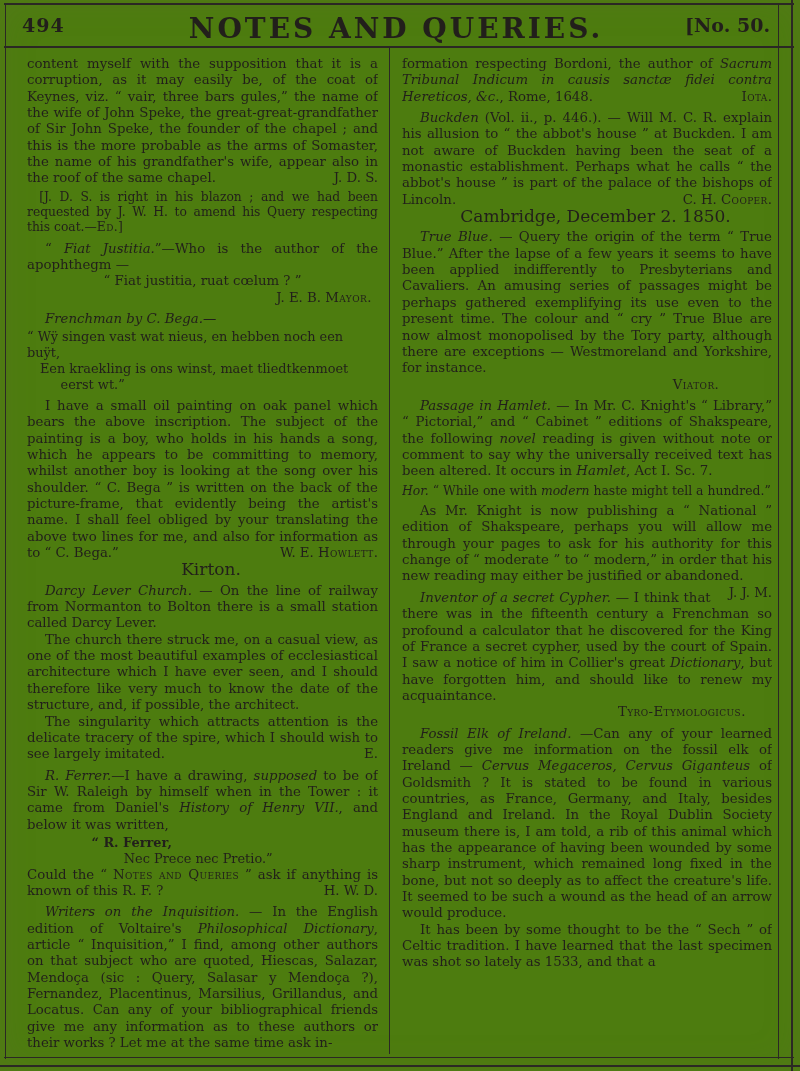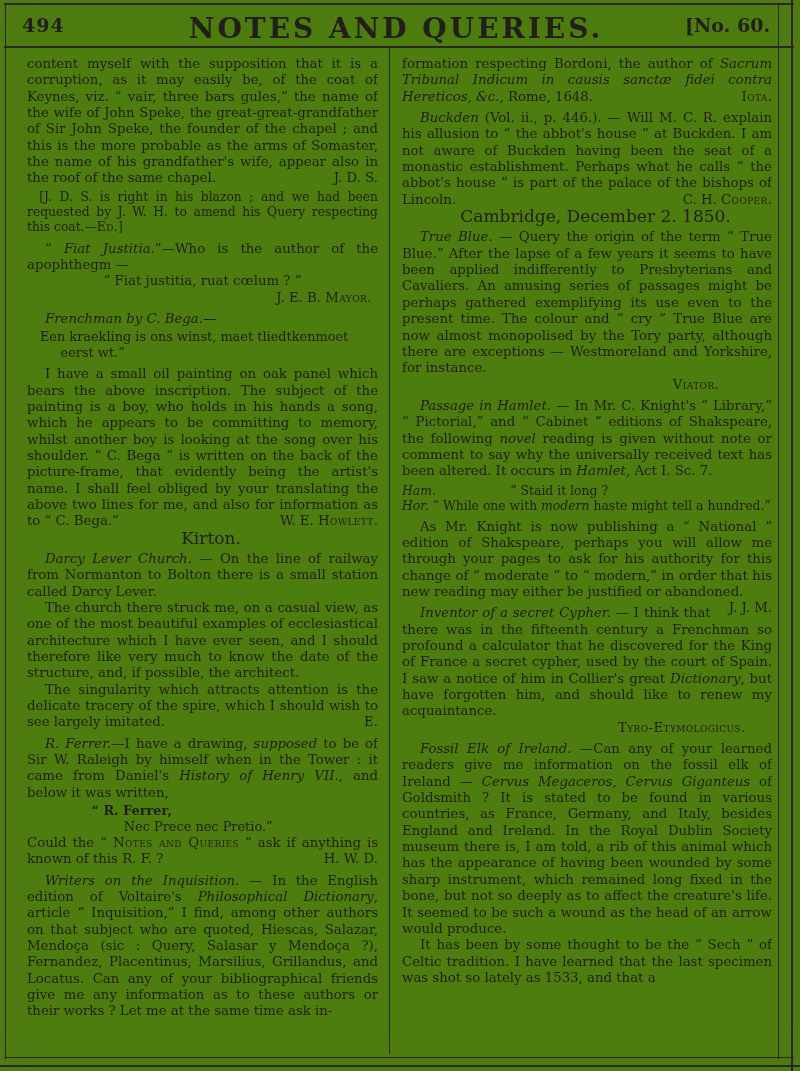--- a/index.html
+++ b/index.html
@@ -57,31 +57,32 @@
   <div class="vline-rule b-left"></div>
   <div class="vline-rule b-right-in"></div>
   <div class="vline-rule b-right-out"></div>
   <div class="hline b-bot1"></div>
   <div class="hline b-bot2"></div>
   <div class="vline-rule b-coldiv"></div>
 
   <div class="header">
     <span class="pageno">494</span>
     <h1 class="title">NOTES AND QUERIES.</h1>
-    <span class="issue">[No. 60.</span>
+    <span class="issue">[No. 50.</span>
   </div>
 
   <div class="col col-left" id="col-left">
       <div class="blk np"><span>content myself with the supposition that it is a corruption, as it may easily be, of the coat of Keynes, viz. “ vair, three bars gules,” the name of the wife of John Speke, the great-great-grandfather of Sir John Speke, the founder of the chapel ; and this is the more probable as the arms of Somaster, the name of his grandfather's wife, appear also in the roof of the same chapel.</span><span class="sig"><span>J. D. S.</span></span></div>
       <div class="blk editor"><span>[J. D. S. is right in his blazon ; and we had been requested by J. W. H. to amend his Query respecting this coat.—</span><span class="sc">Ed.</span><span>]</span></div>
       <div class="blk p sp"><span>“ </span><span class="it">Fiat Justitia.</span><span>”—Who is the author of the apophthegm —</span></div>
       <div class="blk center"><span>“ Fiat justitia, ruat cœlum ? ”</span></div>
       <div class="blk sigline" style="padding-right: 0.5em;"><span>J. E. B. </span><span class="sc">Mayor</span><span>.</span></div>
       <div class="blk p sp"><span class="it">Frenchman by C. Bega.—</span></div>
       <div class="blk verse">
+        <div class="vl"><span>“ Wÿ singen vast wat nieus, en hebben noch een buÿt,</span></div>
         <div class="vl" style="margin-left: 1em;"><span>Een kraekling is ons winst, maet tliedtkenmoet</span></div>
         <div class="vl" style="margin-left: 2.6em;"><span>eerst wt.”</span></div>
       </div>
       <div class="blk p sp"><span>I have a small oil painting on oak panel which bears the above inscription.  The subject of the painting is a boy, who holds in his hands a song, which he appears to be committing to memory, whilst another boy is looking at the song over his shoulder.  “ C. Bega ” is written on the back of the picture-frame, that evidently being the artist's name.  I shall feel obliged by your translating the above two lines for me, and also for information as to “ C. Bega.”</span><span class="sig"><span>W. E. </span><span class="sc">Howlett</span><span>.</span></span></div>
       <div class="blk dateline"><span>Kirton.</span></div>
       <div class="blk p sp"><span class="it">Darcy Lever Church.</span><span> — On the line of railway from Normanton to Bolton there is a small station called Darcy Lever.</span></div>
       <div class="blk p"><span>The church there struck me, on a casual view, as one of the most beautiful examples of ecclesiastical architecture which I have ever seen, and I should therefore like very much to know the date of the structure, and, if possible, the architect.</span></div>
       <div class="blk p"><span>The singularity which attracts attention is the delicate tracery of the spire, which I should wish to see largely imitated.</span><span class="sig"><span>E.</span></span></div>
       <div class="blk p sp"><span class="it">R. Ferrer.</span><span>—I have a drawing, </span><span class="it">supposed</span><span> to be of Sir W. Raleigh by himself when in the Tower : it came from Daniel's </span><span class="it">History of Henry VII.</span><span>, and below it was written,</span></div>
       <div class="blk verse">
@@ -92,21 +93,20 @@
       <div class="blk p sp"><span class="it">Writers on the Inquisition.</span><span> — In the English edition of Voltaire's </span><span class="it">Philosophical Dictionary</span><span>, article “ Inquisition,” I find, among other authors on that subject who are quoted, Hiescas, Salazar, Mendoça (sic : Query, Salasar y Mendoça ?), Fernandez, Placentinus, Marsilius, Grillandus, and Locatus.  Can any of your bibliographical friends give me any information as to these authors or their works ?  Let me at the same time ask in-</span></div>
     </div>
   <div class="col col-right" id="col-right">
       <div class="blk np"><span>formation respecting Bordoni, the author of </span><span class="it">Sacrum Tribunal Indicum in causis sanctæ fidei contra Hereticos, &amp;c.</span><span>, Rome, 1648.</span><span class="sig"><span class="sc">Iota</span><span>.</span></span></div>
       <div class="blk p sp"><span class="it">Buckden</span><span> (Vol. ii., p. 446.). — Will M. C. R. explain his allusion to “ the abbot's house ” at Buckden.  I am not aware of Buckden having been the seat of a monastic establishment.  Perhaps what he calls “ the abbot's house ” is part of the palace of the bishops of Lincoln.</span><span class="sig"><span>C. H. </span><span class="sc">Cooper</span><span>.</span></span></div>
       <div class="blk dateline"><span>Cambridge, December 2. 1850.</span></div>
       <div class="blk p sp"><span class="it">True Blue.</span><span> — Query the origin of the term “ True Blue.”  After the lapse of a few years it seems to have been applied indifferently to Presbyterians and Cavaliers.  An amusing series of passages might be perhaps gathered exemplifying its use even to the present time.  The colour and “ cry ” True Blue are now almost monopolised by the Tory party, although there are exceptions — Westmoreland and Yorkshire, for instance.</span></div>
       <div class="blk sigline" style="padding-right: 4em;"><span class="sc">Viator</span><span>.</span></div>
       <div class="blk p sp"><span class="it">Passage in Hamlet.</span><span> — In Mr. C. Knight's “ Library,” “ Pictorial,” and “ Cabinet ” editions of Shakspeare, the following </span><span class="it">novel</span><span> reading is given without note or comment to say why the universally received text has been altered.  It occurs in </span><span class="it">Hamlet</span><span>, Act I. Sc. 7.</span></div>
       <div class="blk playquote">
-        <div class="vl"><span class="it">Ham.</span><span class="gap"></span><span>“ Staid it long ?</span></div>
         <div class="vl"><span class="it">Hor.</span><span> “ While one with </span><span class="it">modern</span><span> haste might tell a hundred.”</span></div>
       </div>
       <div class="blk p sp"><span>As Mr. Knight is now publishing a “ National ” edition of Shakspeare, perhaps you will allow me through your pages to ask for his authority for this change of “ moderate ” to “ modern,” in order that his new reading may either be justified or abandoned.</span><span class="sig"><span>J. J. M.</span></span></div>
       <div class="blk p sp"><span class="it">Inventor of a secret Cypher.</span><span> — I think that there was in the fifteenth century a Frenchman so profound a calculator that he discovered for the King of France a secret cypher, used by the court of Spain.  I saw a notice of him in Collier's great </span><span class="it">Dictionary</span><span>, but have forgotten him, and should like to renew my acquaintance.</span></div>
       <div class="blk sigline" style="padding-right: 2em;"><span class="sc">Tyro-Etymologicus</span><span>.</span></div>
       <div class="blk p sp"><span class="it">Fossil Elk of Ireland.</span><span> —Can any of your learned readers give me information on the fossil elk of Ireland — </span><span class="it">Cervus Megaceros, Cervus Giganteus</span><span> of Goldsmith ?  It is stated to be found in various countries, as France, Germany, and Italy, besides England and Ireland.  In the Royal Dublin Society museum there is, I am told, a rib of this animal which has the appearance of having been wounded by some sharp instrument, which remained long fixed in the bone, but not so deeply as to affect the creature's life.  It seemed to be such a wound as the head of an arrow would produce.</span></div>
       <div class="blk p"><span>It has been by some thought to be the “ Sech ” of Celtic tradition.  I have learned that the last specimen was shot so lately as 1533, and that a</span></div>
     </div>
 
 </div>

